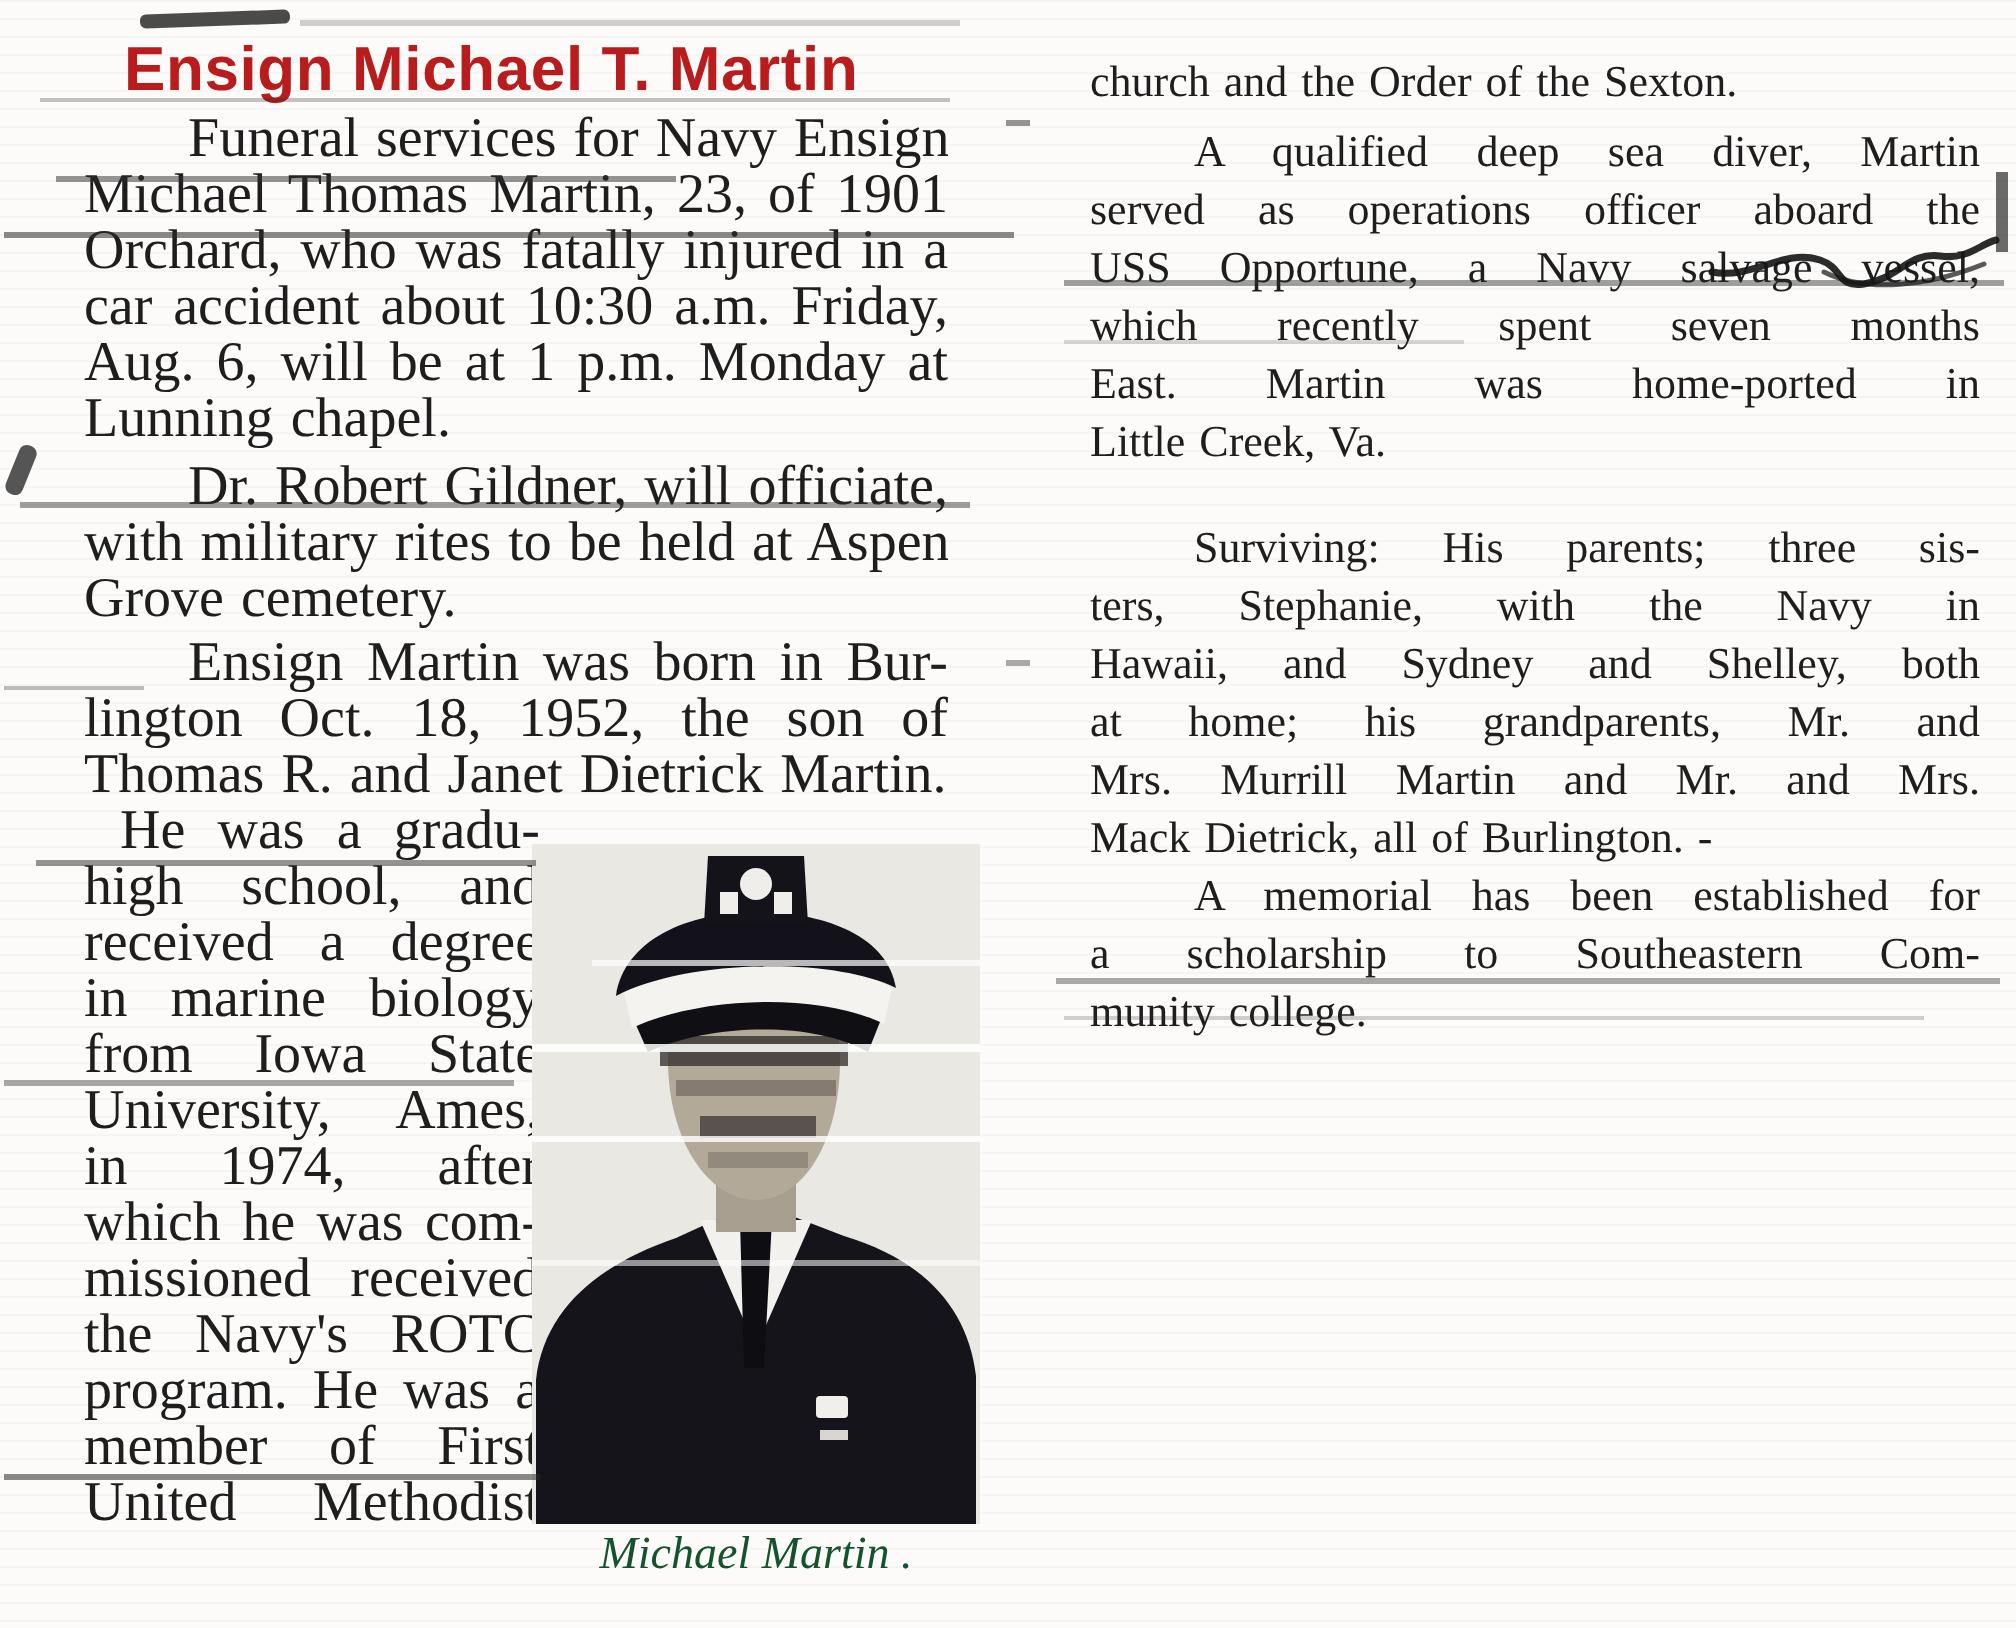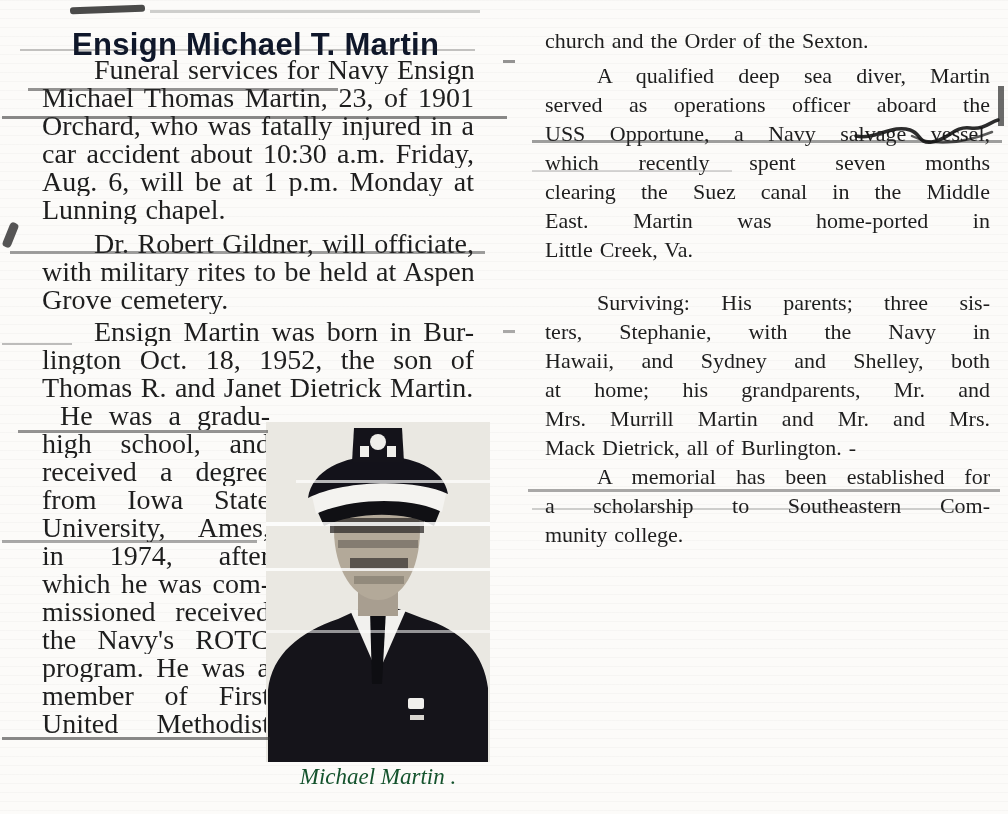--- a/index.html
+++ b/index.html
@@ -12,23 +12,23 @@
   }
   
   .page::before {
     content:""; position:absolute; inset:0; pointer-events:none;
     background:repeating-linear-gradient(180deg,
       rgba(0,0,0,0.025) 0px, rgba(0,0,0,0.025) 1px,
       transparent 1px, transparent 9px);
   }
 
   .headline {
-    position:absolute; left:58px; top:12px; width:410px; margin:14px;
+    position:absolute; left:58px; top:12px; width:410px; margin:4px;
     font-family:"Liberation Sans", sans-serif; font-weight:bold;
-    font-size:31px; line-height:38px; letter-spacing:0.3px; color:#0f172a;
+    font-size:31px; line-height:38px; letter-spacing:0.3px; color:#b91c1c;
   }
 
   .col { position:absolute; }
   .col-left  { left:42px;  top:56px; width:432px; font-size:28px; }
   .col-right { left:545px; top:26px; width:445px; font-size:22px; }
 
   .line {
     text-align:justify; text-align-last:justify;
     overflow:hidden; word-spacing:1.5px; white-space:nowrap;
   }
@@ -78,20 +78,21 @@
       </div>
     <div class="para mt4">
         <div class="line">Ensign Martin was born in Bur-</div>
         <div class="line">lington Oct. 18, 1952, the son of</div>
         <div class="line">Thomas R. and Janet Dietrick Martin.</div>
       </div>
     <div class="para narrow cont-next">
         <div class="line">He was a gradu-</div>
         <div class="line">high school, and</div>
         <div class="line">received a degree</div>
+        <div class="line">in marine biology</div>
         <div class="line">from Iowa State</div>
         <div class="line">University, Ames,</div>
         <div class="line">in 1974, after</div>
         <div class="line">which he was com-</div>
         <div class="line">missioned received</div>
         <div class="line">the Navy's ROTC</div>
         <div class="line">program. He was a</div>
         <div class="line">member of First</div>
         <div class="line">United Methodist</div>
       </div>
@@ -140,21 +141,20 @@
 
   <div class="col col-right">
     <div class="para no-indent">
         <div class="line">church and the Order of the Sexton.</div>
       </div>
     <div class="para mt6">
         <div class="line">A qualified deep sea diver, Martin</div>
         <div class="line">served as operations officer aboard the</div>
         <div class="line">USS Opportune, a Navy salvage vessel,</div>
         <div class="line">which recently spent seven months</div>
-        <div class="line">clearing the Suez canal in the Middle</div>
         <div class="line">East. Martin was home-ported in</div>
         <div class="line">Little Creek, Va.</div>
       </div>
     <div class="para mt8">
         <div class="line">Surviving: His parents; three sis-</div>
         <div class="line">ters, Stephanie, with the Navy in</div>
         <div class="line">Hawaii, and Sydney and Shelley, both</div>
         <div class="line">at home; his grandparents, Mr. and</div>
         <div class="line">Mrs. Murrill Martin and Mr. and Mrs.</div>
         <div class="line">Mack Dietrick, all of Burlington. -</div>

